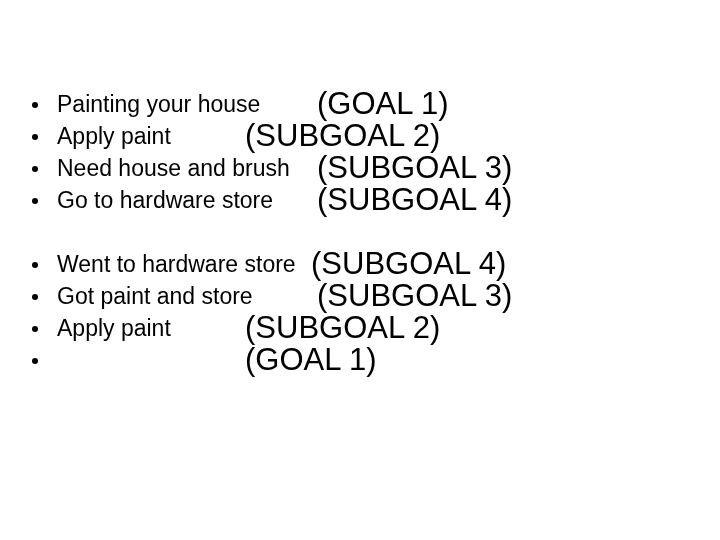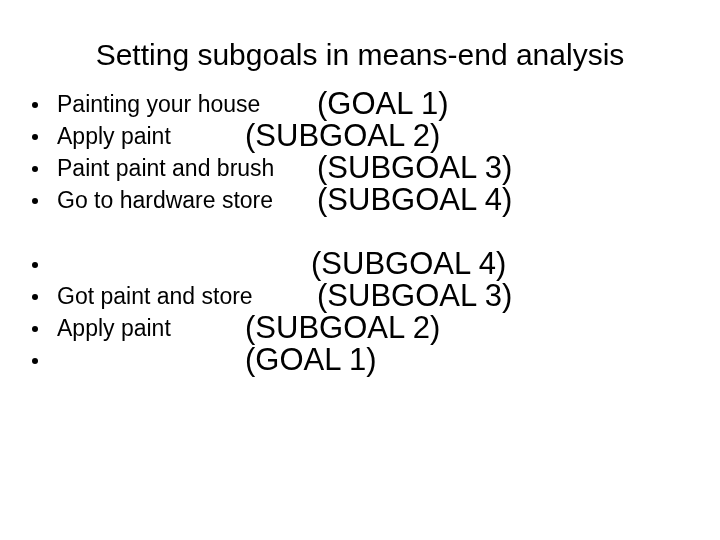--- a/index.html
+++ b/index.html
@@ -81,50 +81,50 @@
   }
   .tag-stop-a { left: 245px; }
   .tag-stop-b { left: 317px; }
   .tag-stop-c { left: 311px; }
 </style>
 </head>
 <body>
 
 <div class="slide">
 
-  <h1 class="slide-title">Setting subgoals in means-end analysis</h1>
 
   <div class="body-area">
 
     <ul class="bullet-group group-first">
       <li class="bullet-line">
         <span class="bullet-marker"></span>
         <span class="bullet-text">Painting your house</span>
         <span class="bullet-tag tag-stop-b">(GOAL 1)</span>
       </li>
       <li class="bullet-line">
         <span class="bullet-marker"></span>
         <span class="bullet-text">Apply paint</span>
         <span class="bullet-tag tag-stop-a">(SUBGOAL 2)</span>
       </li>
       <li class="bullet-line">
         <span class="bullet-marker"></span>
-        <span class="bullet-text">Paint paint and brush</span>
+        <span class="bullet-text">Need house and brush</span>
         <span class="bullet-tag tag-stop-b">(SUBGOAL 3)</span>
       </li>
       <li class="bullet-line">
         <span class="bullet-marker"></span>
         <span class="bullet-text">Go to hardware store</span>
         <span class="bullet-tag tag-stop-b">(SUBGOAL 4)</span>
       </li>
     </ul>
 
     <ul class="bullet-group group-second">
       <li class="bullet-line">
         <span class="bullet-marker"></span>
+        <span class="bullet-text">Went to hardware store</span>
         <span class="bullet-tag tag-stop-c">(SUBGOAL 4)</span>
       </li>
       <li class="bullet-line">
         <span class="bullet-marker"></span>
         <span class="bullet-text">Got paint and store</span>
         <span class="bullet-tag tag-stop-b">(SUBGOAL 3)</span>
       </li>
       <li class="bullet-line">
         <span class="bullet-marker"></span>
         <span class="bullet-text">Apply paint</span>

